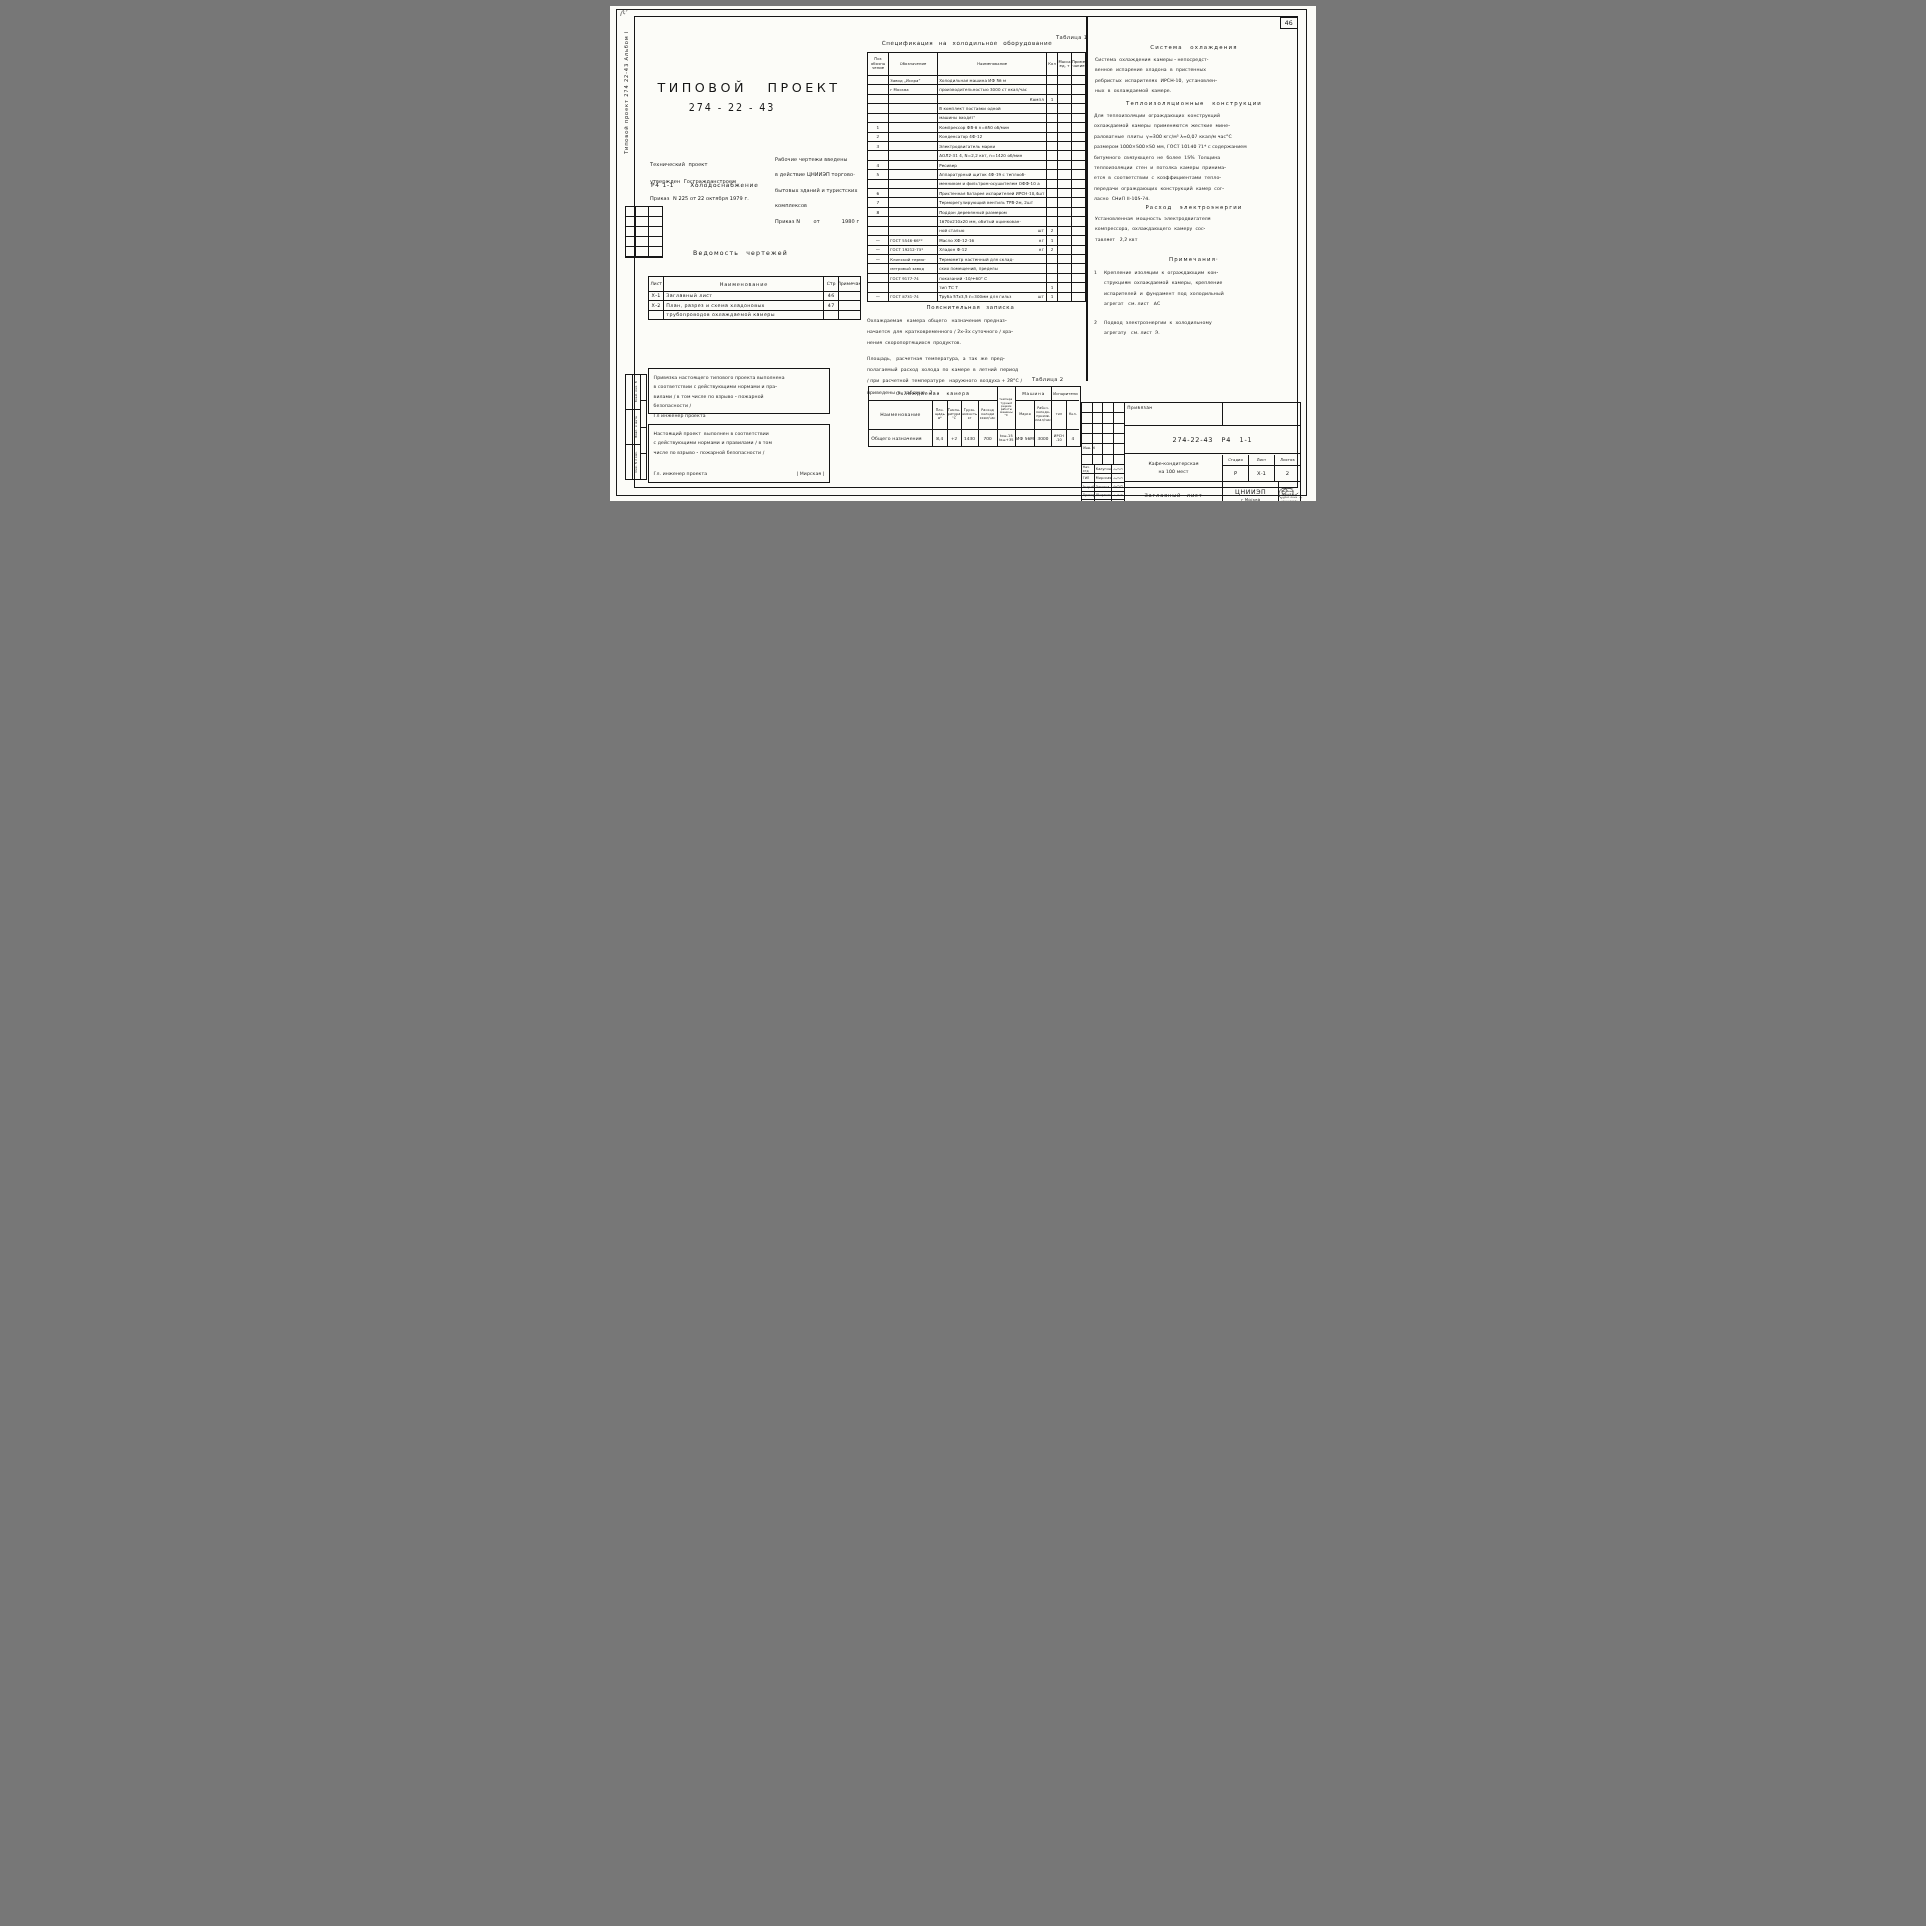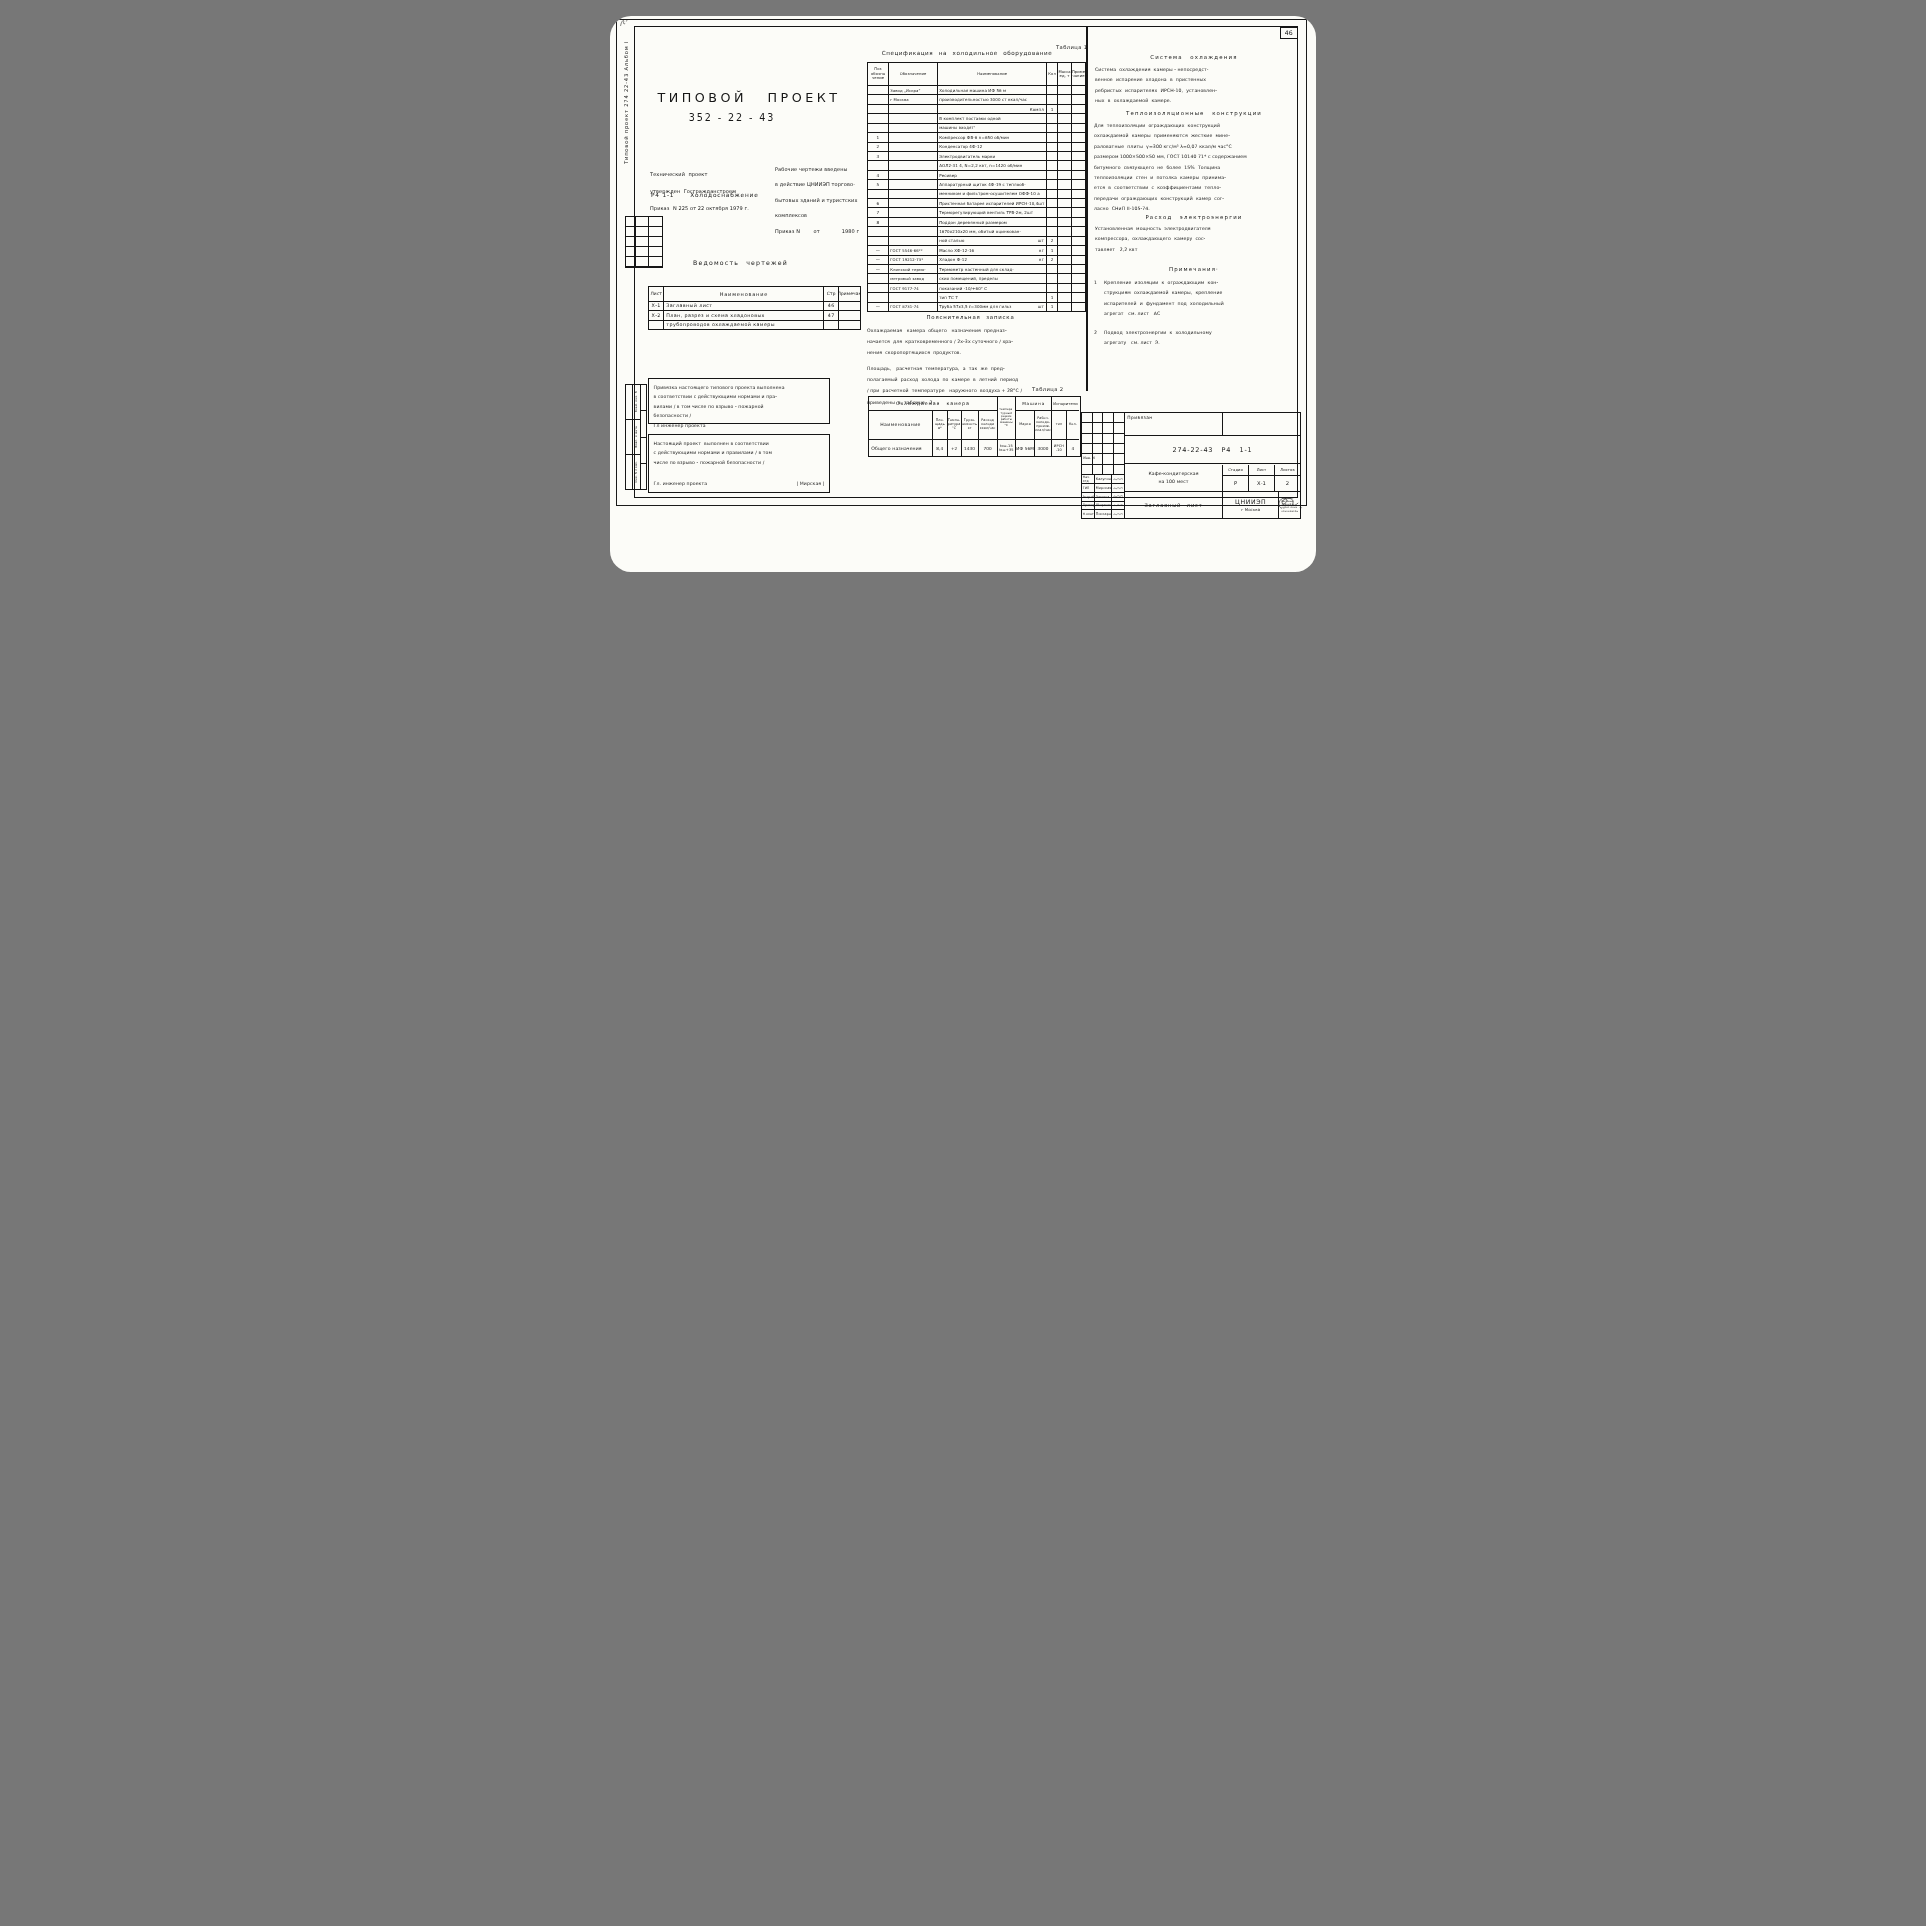--- a/index.html
+++ b/index.html
@@ -1,18 +1,18 @@
 <!DOCTYPE html>
 <html style="font-size:6.2px"><head>
 <meta charset="utf-8">
 <style>
   *{box-sizing:border-box;margin:0;padding:0;}
   html,body{background:#777;}
-  .page{position:relative;width:706px;height:556px;margin:16px auto;background:#fcfcf8;
-        font-family:"DejaVu Sans",sans-serif;color:#171717;overflow:hidden;letter-spacing:0.1px;border-radius:21px;}
+  .page{position:relative;width:706px;height:495px;margin:6px auto;background:#fcfcf8;
+        font-family:"DejaVu Sans",sans-serif;color:#171717;overflow:hidden;letter-spacing:0.1px;}
   .abs{position:absolute;}
   .pre{white-space:pre-wrap;}
   .ctr{text-align:center;}
   
   .outer-border{left:6.2px;top:2.7px;width:691px;height:487px;border:1px solid #1b1b1b;}
   .frame{left:24px;top:9.6px;width:664px;height:472px;border:1.2px solid #161616;}
   .pnum{left:670px;top:10.8px;width:17.7px;height:12px;border:1px solid #161616;
         display:flex;align-items:center;justify-content:center;font-size:6.2px;}
   .divider{left:476px;top:9.6px;width:2.3px;height:365px;border-left:0.8px solid #161616;border-right:0.8px solid #161616;}
   
@@ -187,21 +187,21 @@
     </div>
     <div class="bs-col3">
         <div></div>
         <div></div>
         <div></div>
         <div></div>
       </div>
   </div>
 
   <div class="abs t1 ctr">ТИПОВОЙ ПРОЕКТ</div>
-  <div class="abs t2 ctr">352 - 22 - 43</div>
+  <div class="abs t2 ctr">274 - 22 - 43</div>
   <div class="abs subtitle pre">Р4 1-1      Холодоснабжение</div>
   <div class="abs col1 pre">Технический  проект
 утвержден  Госгражданстроем
 Приказ  N 225 от 22 октября 1979 г.</div>
   <div class="abs col2 pre">Рабочие чертежи введены
 в действие ЦНИИЭП торгово-
 бытовых зданий и туристских
 комплексов
 Приказ N        от             1980 г</div>
 

